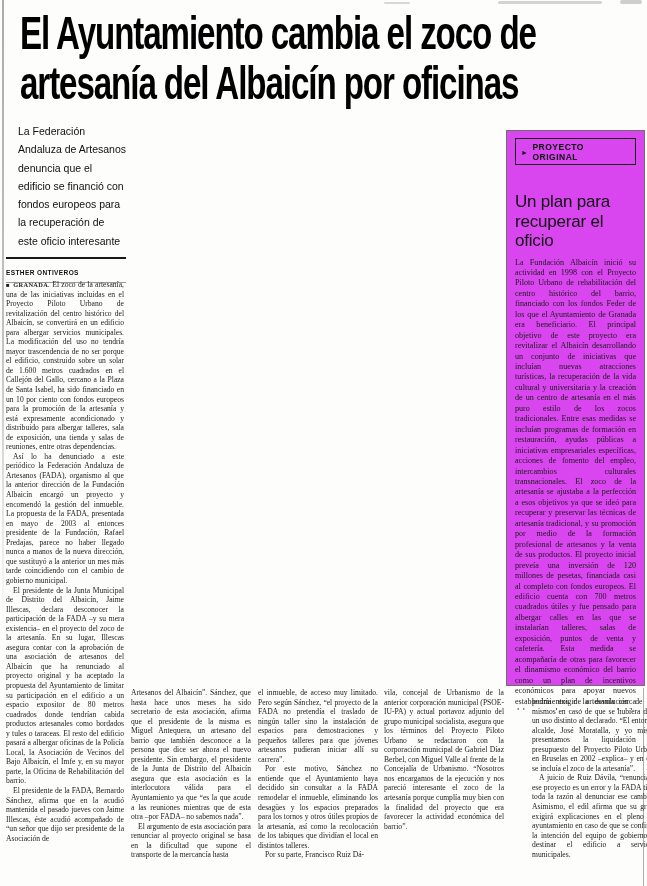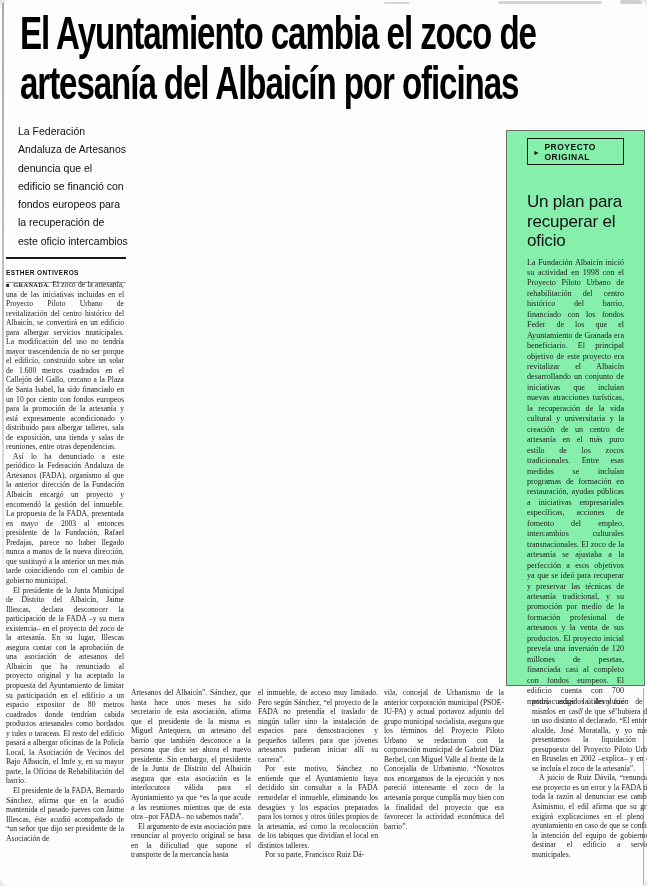--- a/index.html
+++ b/index.html
@@ -1,20 +1,19 @@
 <!DOCTYPE html>
 <html lang="es"><head>
 <meta charset="utf-8">
 <style>
   html,body { margin:0; padding:0; background:#e8e8e6; }
   .page {
     position:relative; width:647px; height:886px; margin:0 auto;
     background:#fdfdfb; overflow:hidden; color:#1a1a1a;
     font-family:"Liberation Serif", serif;
-    border-radius:9px;
   }
 
   
   .fold-line { position:absolute; left:2px; top:0; width:2px; height:630px;
     background:linear-gradient(#888, #aaa 55%, rgba(170,170,170,0)); opacity:.7; }
   .edge-line-right { position:absolute; left:643px; top:688px; width:1px; height:198px; background:#9a9a9a; opacity:.8; }
   .smudge-1 { position:absolute; left:498px; top:1px; width:104px; height:3px; background:#c9c9c5; border-radius:2px; opacity:.8; }
   .smudge-2 { position:absolute; left:384px; top:2px; width:26px; height:2px; background:#cfcfcb; border-radius:2px; opacity:.8; }
   .smudge-3 { position:absolute; left:620px; top:0; width:22px; height:4px; background:#c2c2be; border-radius:2px; opacity:.8; }
 
@@ -57,22 +56,22 @@
   .col-3 { left:258px; top:688px; width:120px; height:182px; }
   .col-4 { left:384px; top:688px; width:120px; height:182px; }
   .col-5 { left:512px; top:697px; width:126px; height:178px;margin-left:20px; }
 
   .bullet { font-size:6px; line-height:1; letter-spacing:1px; }
   .dateline { font-size:6.4px; font-weight:700; letter-spacing:.3px; }
 
   
   .sidebar {
     position:absolute; left:506px; top:130px; width:139px; height:556px;
-    border:1px solid #6e6e6a; box-sizing:border-box; padding:7px 20px;
-    background:#86efac;
+    border:1px solid #6e6e6a; box-sizing:border-box; padding:7px 8px;
+    background:#d946ef;
   }
   .kicker {
     display:flex; align-items:center; gap:4px;
     border:1px solid #151515; padding:3px 5px 2px;
     font-family:"Liberation Sans", sans-serif; font-weight:700;
     font-size:8.5px; letter-spacing:.5px; color:#0d0d0d;
   }
   .kicker-arrow { font-size:7px; line-height:1; }
   .sidebar-title {
     margin-top:27px;
@@ -101,21 +100,21 @@
     <div class="hl-line">El Ayuntamiento cambia el zoco de</div>
     <div class="hl-line">artesanía del Albaicín por oficinas</div>
   </div>
 
   <div class="standfirst">La Federación
 Andaluza de Artesanos
 denuncia que el
 edificio se financió con
 fondos europeos para
 la recuperación de
-este oficio intercambios</div>
+este oficio interesante</div>
 
   <div class="byline-block">
     <span class="byline">ESTHER ONTIVEROS</span>
   </div>
 
   <div class="col col-1">
     <p><span class="bullet">■</span> <span class="dateline">GRANADA.</span> <span>El zoco de la artesanía, una de las iniciativas incluidas en el Proyecto Piloto Urbano de revitalización del centro histórico del Albaicín, se convertirá en un edificio para albergar servicios municipales. La modificación del uso no tendría mayor trascendencia de no ser porque el edificio, construido sobre un solar de 1.600 metros cuadrados en el Callejón del Gallo, cercano a la Plaza de Santa Isabel, ha sido financiado en un 10 por ciento con fondos europeos para la promoción de la artesanía y está expresamente acondicionado y distribuido para albergar talleres, sala de exposición, una tienda y salas de reuniones, entre otras dependencias.</span></p>
     <p class="indent">Así lo ha denunciado a este periódico la Federación Andaluza de Artesanos (FADA), organismo al que la anterior dirección de la Fundación Albaicín encargó un proyecto y encomendó la gestión del inmueble. La propuesta de la FADA, presentada en mayo de 2003 al entonces presidente de la Fundación, Rafael Predajas, parece no haber llegado nunca a manos de la nueva dirección, que sustituyó a la anterior un mes más tarde coincidiendo con el cambio de gobierno municipal.</p>
     <p class="indent">El presidente de la Junta Municipal de Distrito del Albaicín, Jaime Illescas, declara desconocer la participación de la FADA –y su mera existencia– en el proyecto del zoco de la artesanía. En su lugar, Illescas asegura contar con la aprobación de una asociación de artesanos del Albaicín que ha renunciado al proyecto original y ha aceptado la propuesta del Ayuntamiento de limitar su participación en el edificio a un espacio expositor de 80 metros cuadrados donde tendrían cabida productos artesanales como bordados y tules o taraceas. El resto del edificio pasará a albergar oficinas de la Policía Local, la Asociación de Vecinos del Bajo Albaicín, el Imfe y, en su mayor parte, la Oficina de Rehabilitación del barrio.</p>
     <p class="indent">El presidente de la FADA, Bernardo Sánchez, afirma que en la acudió mantenida el pasado jueves con Jaime Illescas, éste acudió acompañado de “un señor que dijo ser presidente de la Asociación de</p>

